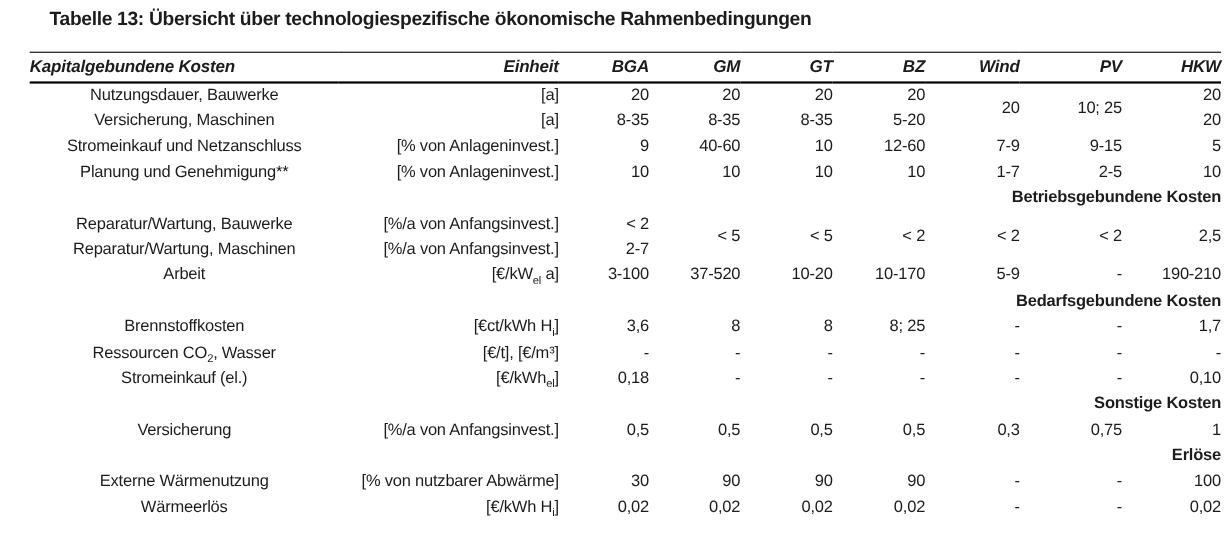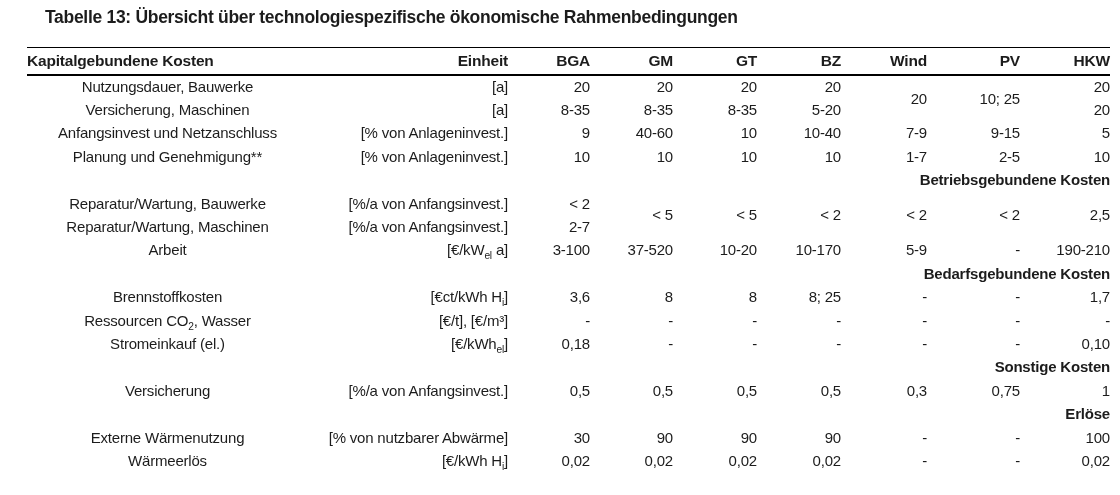--- a/index.html
+++ b/index.html
@@ -26,21 +26,21 @@
   col.c-gt    { width: 84px; }
   col.c-bz    { width: 84px; }
   col.c-wind  { width: 86px; }
   col.c-pv    { width: 93px; }
   col.c-hkw   { width: 90px; }
 
   thead th {
     border-top: 1.4px solid #000;
     border-bottom: 2.5px solid #000;
     height: 27px; vertical-align: middle;
-    font-weight: 700; font-size: 15.5px; padding: 0;
+    font-weight: 700; font-size: 15.5px; padding: 0; font-style: italic;
   }
   thead th.left { text-align: left; }
   thead th.right { text-align: right; }
 
   tbody td { height: 23.4px; vertical-align: middle; padding: 0; }
   td.param { text-align: center; }
   td.unit { text-align: right; }
   td.val { text-align: right; }
   td.section { font-weight: 700; text-align: right; }
 
@@ -92,26 +92,26 @@
         <tr>
           <td class="param">Versicherung, Maschinen</td>
           <td class="unit">[a]</td>
           <td class="val">8-35</td>
           <td class="val">8-35</td>
           <td class="val">8-35</td>
           <td class="val">5-20</td>
           <td class="val">20</td>
         </tr>
         <tr>
-          <td class="param">Anfangsinvest und Netzanschluss</td>
+          <td class="param">Stromeinkauf und Netzanschluss</td>
           <td class="unit">[% von Anlageninvest.]</td>
           <td class="val">9</td>
           <td class="val">40-60</td>
           <td class="val">10</td>
-          <td class="val">10-40</td>
+          <td class="val">12-60</td>
           <td class="val">7-9</td>
           <td class="val">9-15</td>
           <td class="val">5</td>
         </tr>
         <tr>
           <td class="param">Planung und Genehmigung**</td>
           <td class="unit">[% von Anlageninvest.]</td>
           <td class="val">10</td>
           <td class="val">10</td>
           <td class="val">10</td>

